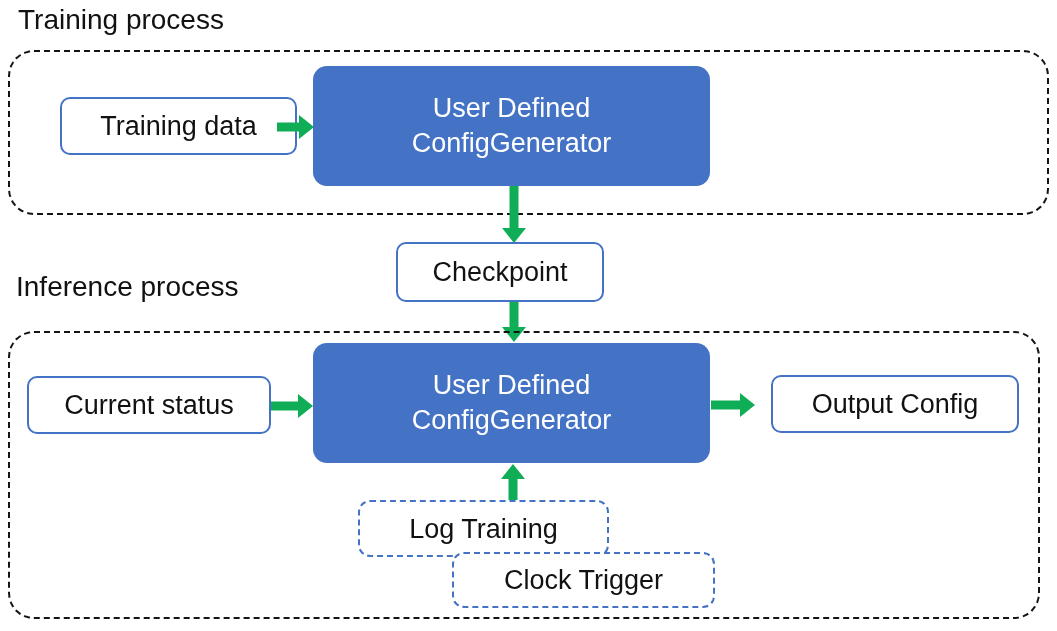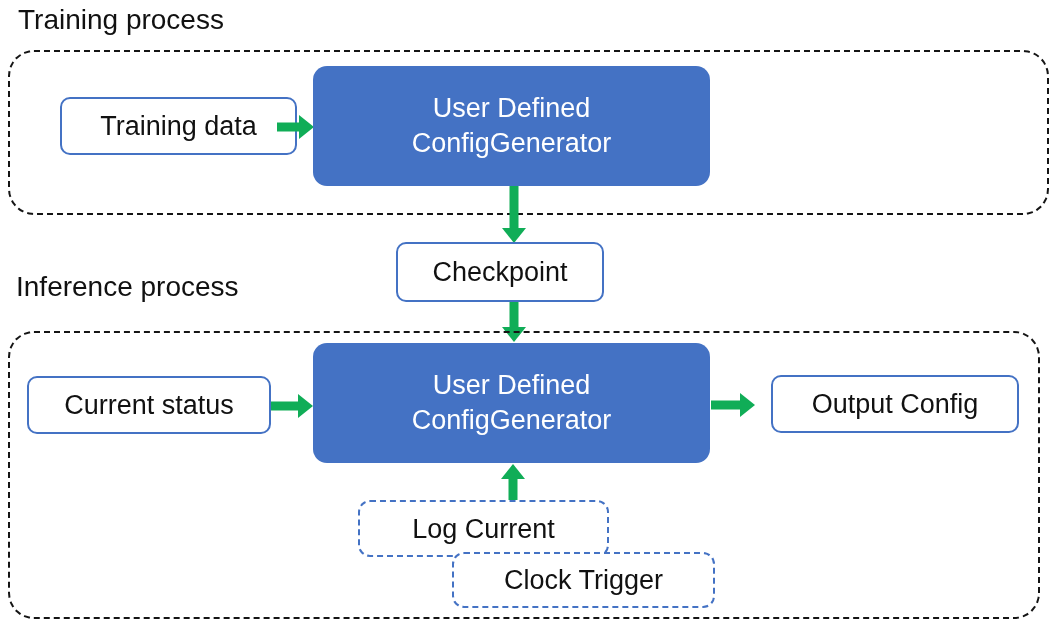--- a/index.html
+++ b/index.html
@@ -176,17 +176,17 @@
     <div class="head"></div>
   </div>
 
   <div class="node white-box" id="node-output-config">Output Config</div>
 
   <div class="arrow arrow-up" id="arrow-log-gen2">
     <div class="shaft"></div>
     <div class="head"></div>
   </div>
 
-  <div class="node trigger-box" id="node-log-trigger">Log Current</div>
+  <div class="node trigger-box" id="node-log-trigger">Log Training</div>
 
   <div class="node trigger-box" id="node-clock-trigger">Clock Trigger</div>
 
 </div>
 
 </body></html>

